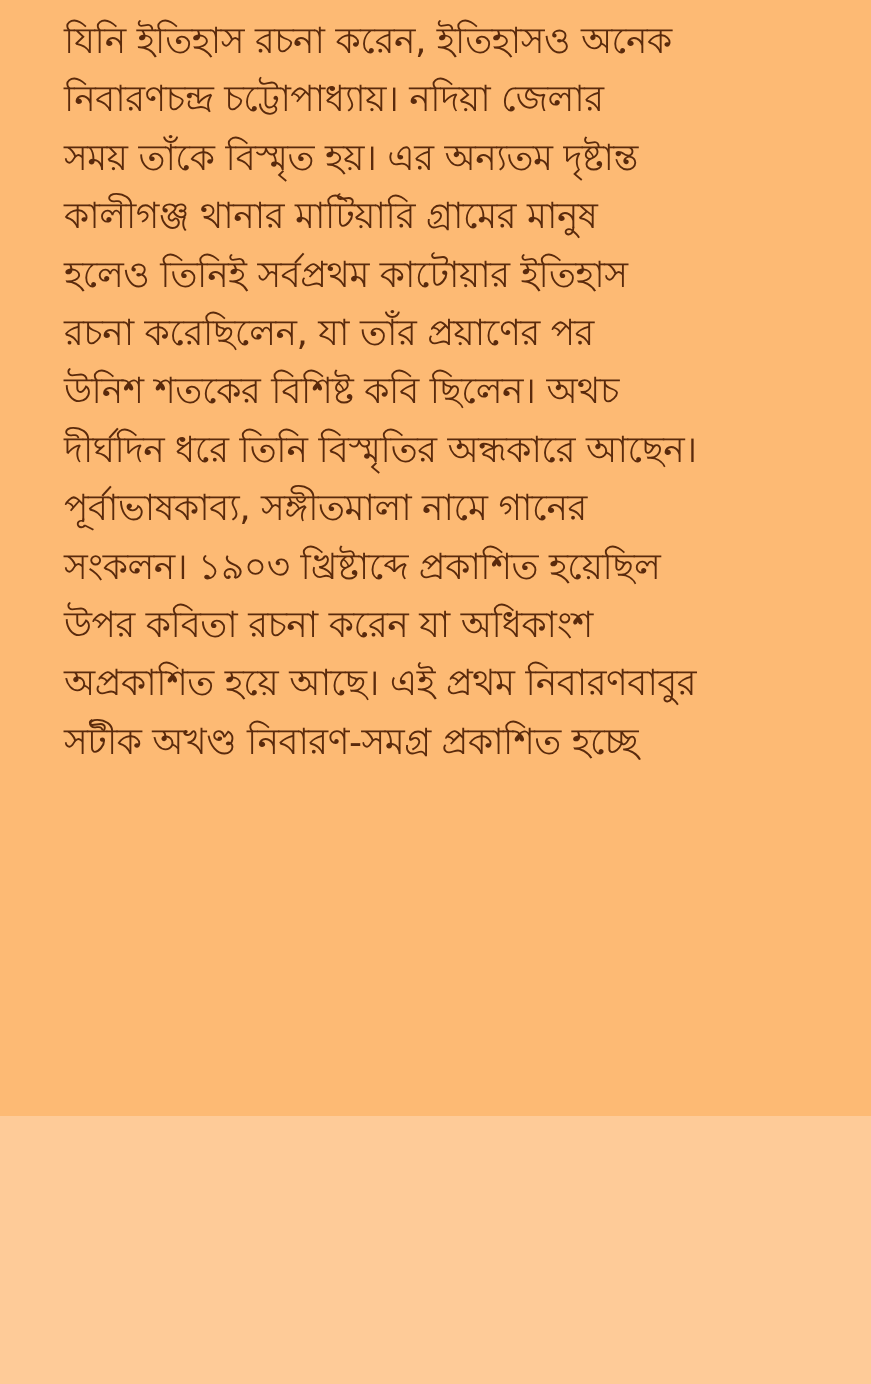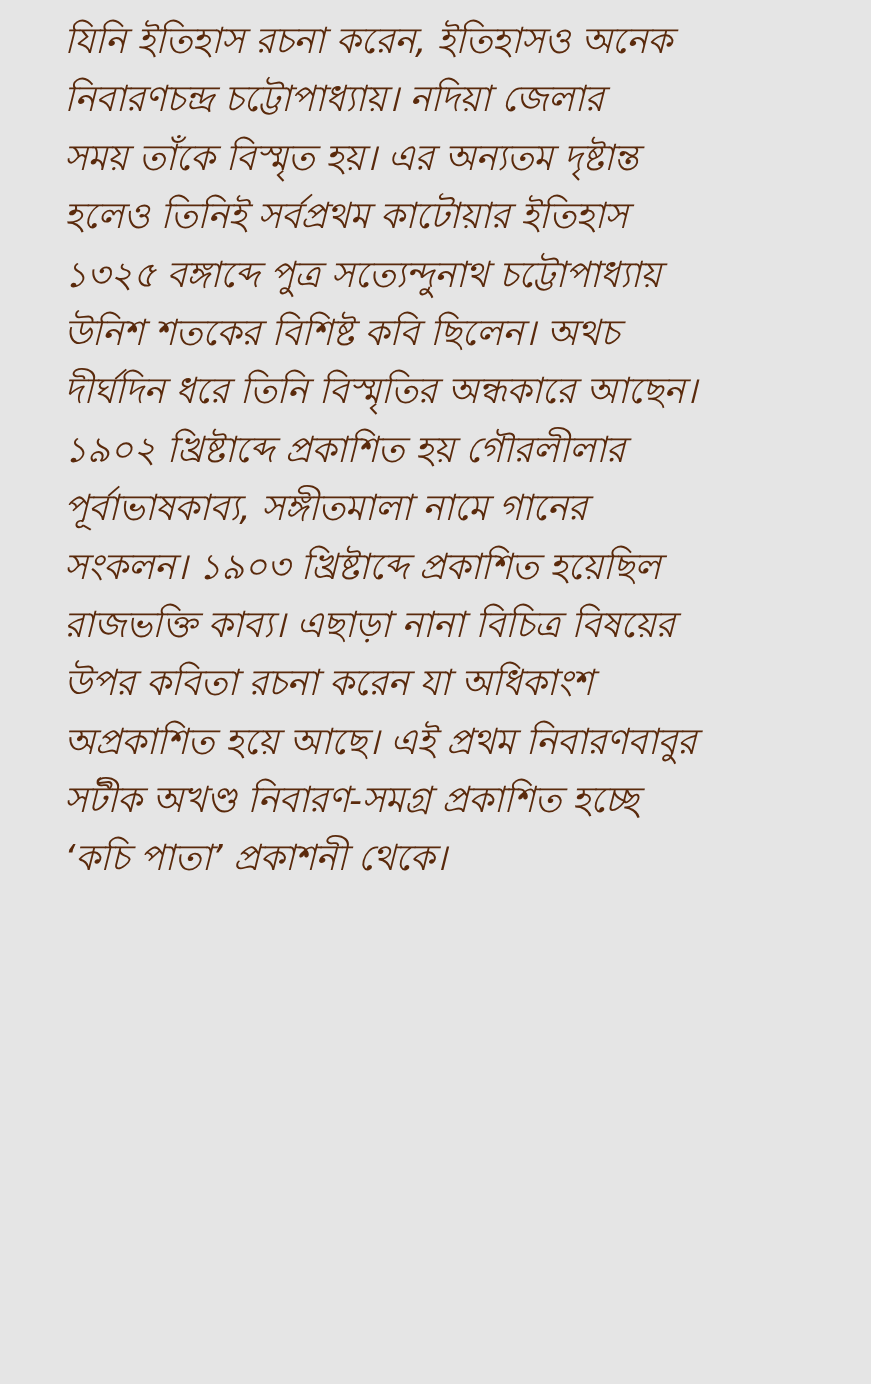--- a/index.html
+++ b/index.html
@@ -10,23 +10,22 @@
     body {
       width: 871px;
       height: 1384px;
       overflow: hidden;
       position: relative;
     }
     .page {
       position: absolute;
       left: 0; top: 0;
       width: 871px;
-      height: 1384px;
-      background: #e5e5e5;
-      font-style: italic;
+      height: 1116px;
+      background: #fdba74;
     }
     .text-block {
       position: absolute;
       left: 64px;
       top: 12px;
       width: 800px;
       color: #5a2a0c;
       font-family: "DejaVu Sans", "Liberation Sans", sans-serif;
       font-size: 36px;
       letter-spacing: -0.5px;
@@ -39,26 +38,24 @@
     }
   </style>
 </head>
 <body>
 
 <div class="page">
   <div class="text-block">
     <span class="line">যিনি ইতিহাস রচনা করেন, ইতিহাসও অনেক</span>
     <span class="line">নিবারণচন্দ্র চট্টোপাধ্যায়। নদিয়া জেলার</span>
     <span class="line">সময় তাঁকে বিস্মৃত হয়। এর অন্যতম দৃষ্টান্ত</span>
+    <span class="line">কালীগঞ্জ থানার মাটিয়ারি গ্রামের মানুষ</span>
     <span class="line">হলেও তিনিই সর্বপ্রথম কাটোয়ার ইতিহাস</span>
-    <span class="line">১৩২৫ বঙ্গাব্দে পুত্র সত্যেন্দুনাথ চট্টোপাধ্যায়</span>
+    <span class="line">রচনা করেছিলেন, যা তাঁর প্রয়াণের পর</span>
     <span class="line">উনিশ শতকের বিশিষ্ট কবি ছিলেন। অথচ</span>
     <span class="line">দীর্ঘদিন ধরে তিনি বিস্মৃতির অন্ধকারে আছেন।</span>
-    <span class="line">১৯০২ খ্রিষ্টাব্দে প্রকাশিত হয় গৌরলীলার</span>
     <span class="line">পূর্বাভাষকাব্য, সঙ্গীতমালা নামে গানের</span>
     <span class="line">সংকলন। ১৯০৩ খ্রিষ্টাব্দে প্রকাশিত হয়েছিল</span>
-    <span class="line">রাজভক্তি কাব্য। এছাড়া নানা বিচিত্র বিষয়ের</span>
     <span class="line">উপর কবিতা রচনা করেন যা অধিকাংশ</span>
     <span class="line">অপ্রকাশিত হয়ে আছে। এই প্রথম নিবারণবাবুর</span>
     <span class="line">সটীক অখণ্ড নিবারণ-সমগ্র প্রকাশিত হচ্ছে</span>
-    <span class="line">‘কচি পাতা’ প্রকাশনী থেকে।</span>
   </div>
 </div>
 
 </body></html>

